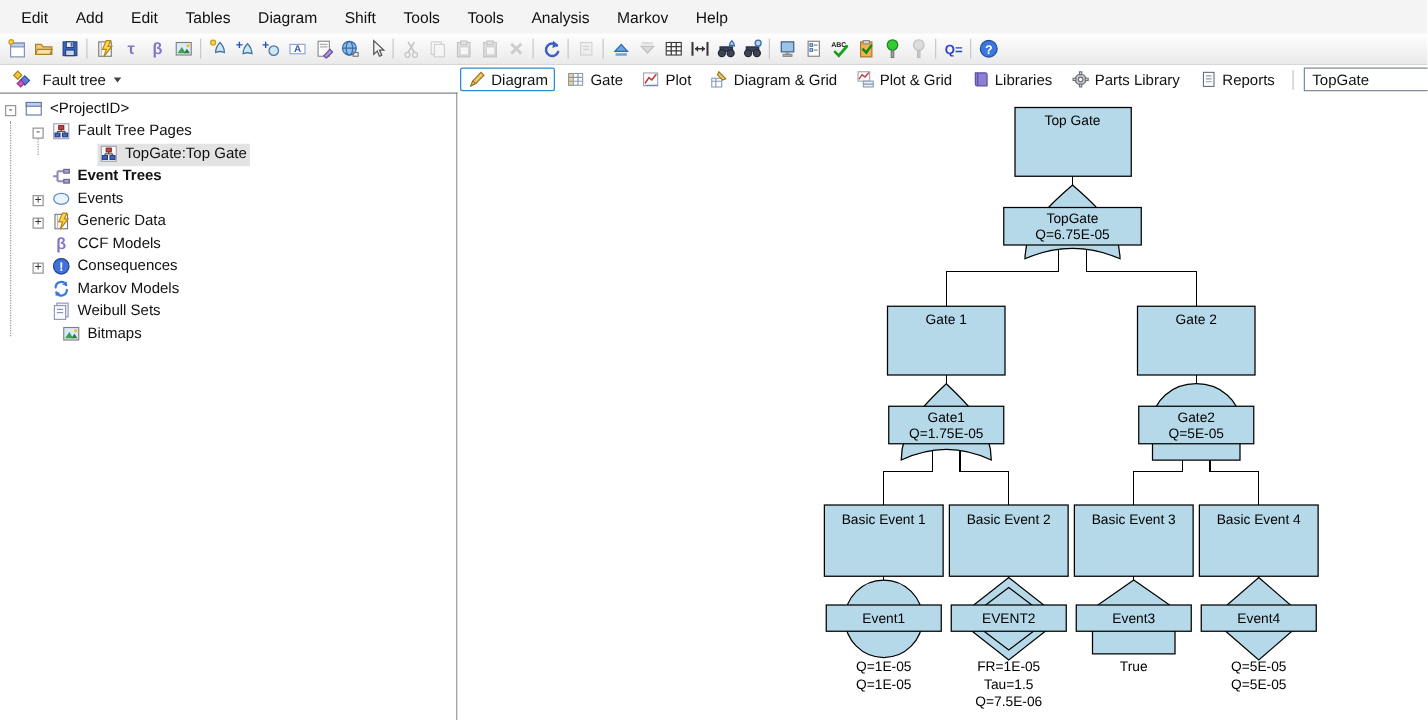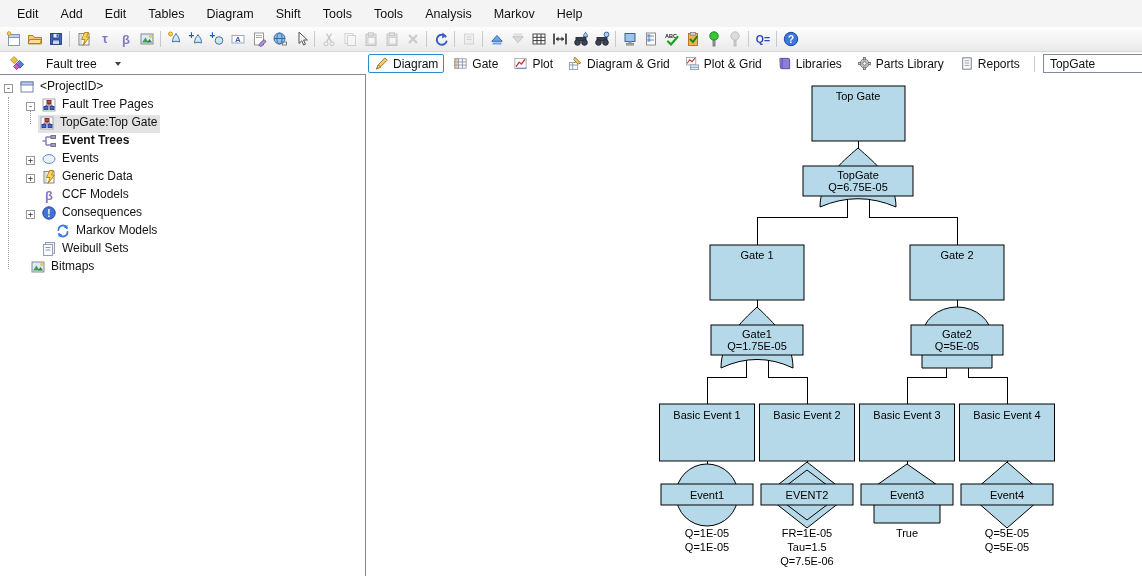--- a/index.html
+++ b/index.html
@@ -10,21 +10,21 @@
   .menubar{height:27px;background:#f4f4f5;display:flex;align-items:center;padding-left:6px;font-size:12.5px}
   .menu-item{padding:5px 11px;cursor:default;white-space:nowrap}
   
   .toolbar{height:24px;background:linear-gradient(#fefefe,#eaeaea);border-bottom:1px solid #d6d6d6;
            display:flex;align-items:center;padding-left:3px}
   .tb-btn{width:21px;height:22px;display:flex;align-items:center;justify-content:center;flex:none}
   .tb-btn.disabled{opacity:.5;filter:grayscale(85%)}
   .tb-sep{width:1px;height:16px;background:#c9c9c9;margin:0 3px;flex:none}
   
   .viewbar{height:23px;background:#fff;position:relative;display:flex;align-items:center;font-size:12px}
-  .mode-btn{display:flex;align-items:center;gap:16px;padding:0 8px;height:100%}
+  .mode-btn{display:flex;align-items:center;gap:4px;padding:0 8px;height:100%}
   .mode-caret{width:0;height:0;border-left:3.5px solid transparent;border-right:3.5px solid transparent;
               border-top:4px solid #444;margin-left:2px}
   .tabs{position:absolute;left:368px;top:0;height:23px;display:flex;align-items:center;gap:3px;white-space:nowrap}
   .tab{display:flex;align-items:center;gap:4px;padding:1px 5px;border:1px solid transparent;cursor:default}
   .tab.selected{border-color:#2d8ccd;border-radius:2px;background:#fbfdff}
   .tab-sep{width:1px;height:16px;background:#c9c9c9;margin:0 5px}
   .combo{width:124px;height:19px;border:1px solid #7f8b99;background:#fff;display:flex;align-items:center;
          padding-left:6px;position:relative;box-sizing:border-box}
   
   .sidebar{position:absolute;left:0;top:74px;width:366px;height:502px;background:#fff;box-sizing:border-box;
@@ -419,21 +419,21 @@
               <line x1="5" y1="8" x2="5" y2="9.5" stroke="#555" stroke-width="1"></line>
               <line x1="11" y1="8" x2="11" y2="9.5" stroke="#555" stroke-width="1"></line>
               <rect x="6" y="3.5" width="4" height="3" fill="#c44444" stroke="#882222" stroke-width="0.9"></rect>
               <rect x="3" y="9.5" width="4" height="3" fill="#4468c4" stroke="#223c88" stroke-width="0.9"></rect>
               <rect x="9" y="9.5" width="4" height="3" fill="#4468c4" stroke="#223c88" stroke-width="0.9"></rect>
             </svg>
           </span>
           <span>Fault Tree Pages</span>
         </span>
       </div>
-      <div class="tree-row" style="padding-left: 24px;">
+      <div class="tree-row" style="padding-left: 64px;">
         <span class="exp-spacer"></span>
         <span class="row-body selected">
           <span class="tree-icon">
             <svg width="16" height="16" viewBox="0 0 16 16">
               <rect x="2" y="2" width="12" height="12" fill="#fbfbfb" stroke="#98a0b0" stroke-width="0.9"></rect>
               <line x1="8" y1="6.5" x2="8" y2="8" stroke="#555" stroke-width="1"></line>
               <line x1="5" y1="8" x2="11" y2="8" stroke="#555" stroke-width="1"></line>
               <line x1="5" y1="8" x2="5" y2="9.5" stroke="#555" stroke-width="1"></line>
               <line x1="11" y1="8" x2="11" y2="9.5" stroke="#555" stroke-width="1"></line>
               <rect x="6" y="3.5" width="4" height="3" fill="#c44444" stroke="#882222" stroke-width="0.9"></rect>
@@ -500,21 +500,21 @@
         <span class="row-body">
           <span class="tree-icon">
             <svg width="16" height="16" viewBox="0 0 16 16">
               <circle cx="8" cy="8" r="6.2" fill="#4272d8" stroke="#24469a" stroke-width="1"></circle>
               <text x="8" y="12.2" fill="#fff" font-size="10" text-anchor="middle" font-weight="bold">!</text>
             </svg>
           </span>
           <span>Consequences</span>
         </span>
       </div>
-      <div class="tree-row" style="padding-left: 26px; margin-left: 14px;">
+      <div class="tree-row" style="padding-left: 26px;">
         <span class="exp-spacer"></span>
         <span class="row-body">
           <span class="tree-icon">
             <svg width="16" height="16" viewBox="0 0 16 16">
               <path d="M3.5 7 A4.5 4.5 0 0 1 12 5" fill="none" stroke="#3a7ae0" stroke-width="1.8" stroke-linecap="round"></path>
               <path d="M12.5 2 L12.3 5.8 L8.8 4.6 Z" fill="#3a7ae0" stroke-linecap="round"></path>
               <path d="M12.5 9 A4.5 4.5 0 0 1 4 11" fill="none" stroke="#3a7ae0" stroke-width="1.8" stroke-linecap="round"></path>
               <path d="M3.5 14 L3.7 10.2 L7.2 11.4 Z" fill="#3a7ae0" stroke-linecap="round"></path>
             </svg>
           </span>
@@ -528,21 +528,21 @@
             <svg width="16" height="16" viewBox="0 0 16 16">
               <rect x="4.5" y="1.5" width="9" height="11" fill="#eef1fa" stroke="#8c96b2" stroke-width="0.9"></rect>
               <rect x="2.5" y="3.5" width="9" height="11" fill="#fbfcff" stroke="#8c96b2" stroke-width="0.9"></rect>
               <line x1="4.5" y1="6.5" x2="9.5" y2="6.5" stroke="#8c96b2" stroke-width="1"></line>
               <line x1="4.5" y1="9" x2="9.5" y2="9" stroke="#8c96b2" stroke-width="1"></line>
             </svg>
           </span>
           <span>Weibull Sets</span>
         </span>
       </div>
-      <div class="tree-row" style="padding-left: 15px;">
+      <div class="tree-row" style="padding-left: 34px;">
         <span class="exp-spacer"></span>
         <span class="row-body">
           <span class="tree-icon">
             <svg width="16" height="16" viewBox="0 0 16 16">
               <rect x="2" y="3" width="12" height="10" fill="#d9eaf8" stroke="#808080" stroke-width="0.9"></rect>
               <path d="M3 11.5 L6.5 6.5 L9.5 11.5 Z" fill="#3f9e4f" stroke-linecap="round"></path>
               <path d="M8 11.5 L10.5 8 L13 11.5 Z" fill="#2f7e3f" stroke-linecap="round"></path>
               <circle cx="11.5" cy="5.5" r="1.4" fill="#f2c23e"></circle>
             </svg>
           </span>

